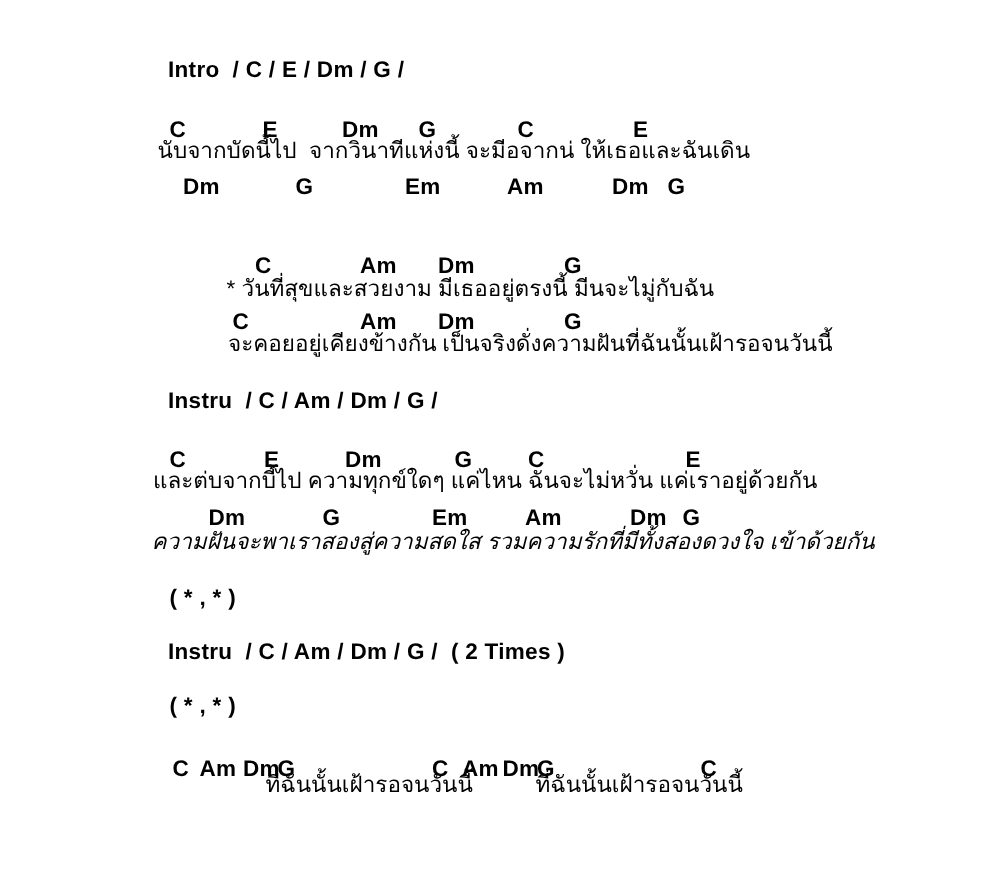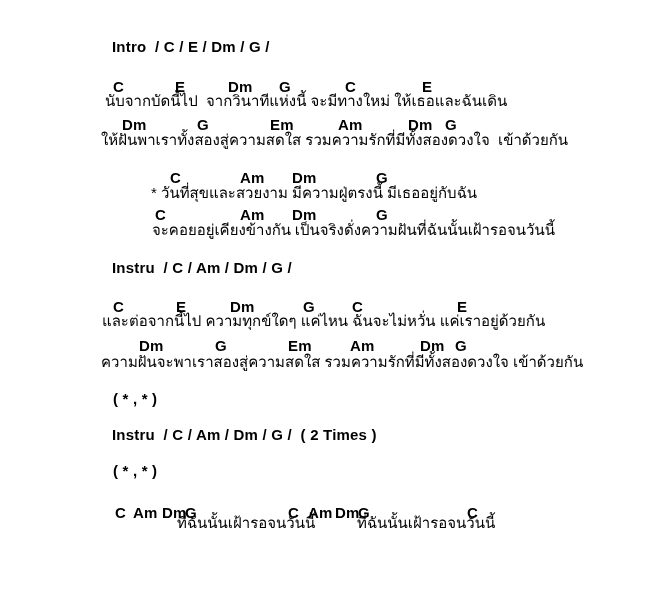--- a/index.html
+++ b/index.html
@@ -47,41 +47,38 @@
     </div>
     <div class="line chords" style="top: 78px;">
       <span class="seg" style="left: 113px;">C</span>
       <span class="seg" style="left: 175px;">E</span>
       <span class="seg" style="left: 228px;">Dm</span>
       <span class="seg" style="left: 279px;">G</span>
       <span class="seg" style="left: 345px;">C</span>
       <span class="seg" style="left: 422px;">E</span>
     </div>
     <div class="line lyric" style="top: 92px;">
-      <span class="seg" style="left: 105px;">นับจากบัดนี้ไป  จากวินาทีแห่งนี้ จะมีทางใหม่ ให้เธอและฉันเดิน</span>
+      <span class="seg" style="left: 105px;">นับจากบัดนี้ไป  จากวินาทีแห่งนี้ จะมีอจากน่ ให้เธอและฉันเดิน</span>
     </div>
     <div class="line chords" style="top: 116px;">
       <span class="seg" style="left: 122px;">Dm</span>
       <span class="seg" style="left: 197px;">G</span>
       <span class="seg" style="left: 270px;">Em</span>
       <span class="seg" style="left: 338px;">Am</span>
       <span class="seg" style="left: 408px;">Dm</span>
       <span class="seg" style="left: 445px;">G</span>
     </div>
-    <div class="line lyric" style="top: 131px;">
-      <span class="seg" style="left: 101px;">ให้ฝันพาเราทั้งสองสู่ความสดใส รวมความรักที่มีทั้งสองดวงใจ  เข้าด้วยกัน</span>
-    </div>
     <div class="line chords" style="top: 169px;">
       <span class="seg" style="left: 170px;">C</span>
       <span class="seg" style="left: 240px;">Am</span>
       <span class="seg" style="left: 292px;">Dm</span>
       <span class="seg" style="left: 376px;">G</span>
     </div>
     <div class="line lyric" style="top: 184px;">
-      <span class="seg" style="left: 151px;">* วันที่สุขและสวยงาม มีความฝู่ตรงนี้ มีเธออยู่กับฉัน</span>
+      <span class="seg" style="left: 151px;">* วันที่สุขและสวยงาม มีเธออยู่ตรงนี้ มีนจะไมู่กับฉัน</span>
     </div>
     <div class="line chords" style="top: 206px;">
       <span class="seg" style="left: 155px;">C</span>
       <span class="seg" style="left: 240px;">Am</span>
       <span class="seg" style="left: 292px;">Dm</span>
       <span class="seg" style="left: 376px;">G</span>
     </div>
     <div class="line lyric" style="top: 221px; font-family: Liberation Serif, serif;">
       <span class="seg" style="left: 152px;">จะคอยอยู่เคียงข้างกัน เป็นจริงดั่งความฝันที่ฉันนั้นเฝ้ารอจนวันนี้</span>
     </div>
@@ -90,31 +87,31 @@
     </div>
     <div class="line chords" style="top: 298px;">
       <span class="seg" style="left: 113px;">C</span>
       <span class="seg" style="left: 176px;">E</span>
       <span class="seg" style="left: 230px;">Dm</span>
       <span class="seg" style="left: 303px;">G</span>
       <span class="seg" style="left: 352px;">C</span>
       <span class="seg" style="left: 457px;">E</span>
     </div>
     <div class="line lyric" style="top: 312px;">
-      <span class="seg" style="left: 102px;">และต่อจากนี้ไป ความทุกข์ใดๆ แค่ไหน ฉันจะไม่หวั่น แค่เราอยู่ด้วยกัน</span>
+      <span class="seg" style="left: 102px;">และต่บจากบี้ไป ความทุกข์ใดๆ แค่ไหน ฉันจะไม่หวั่น แค่เราอยู่ด้วยกัน</span>
     </div>
     <div class="line chords" style="top: 337px;">
       <span class="seg" style="left: 139px;">Dm</span>
       <span class="seg" style="left: 215px;">G</span>
       <span class="seg" style="left: 288px;">Em</span>
       <span class="seg" style="left: 350px;">Am</span>
       <span class="seg" style="left: 420px;">Dm</span>
       <span class="seg" style="left: 455px;">G</span>
     </div>
-    <div class="line lyric" style="top: 353px;">
+    <div class="line lyric" style="top: 353px; font-style: italic;">
       <span class="seg" style="left: 101px;">ความฝันจะพาเราสองสู่ความสดใส รวมความรักที่มีทั้งสองดวงใจ เข้าด้วยกัน</span>
     </div>
     <div class="line section" style="top: 390px;">
       <span class="seg" style="left: 113px;">( * , * )</span>
     </div>
     <div class="line section" style="top: 426px;">
       <span class="seg" style="left: 112px;">Instru  / C / Am / Dm / G /  ( 2 Times )</span>
     </div>
     <div class="line section" style="top: 462px;">
       <span class="seg" style="left: 113px;">( * , * )</span>

